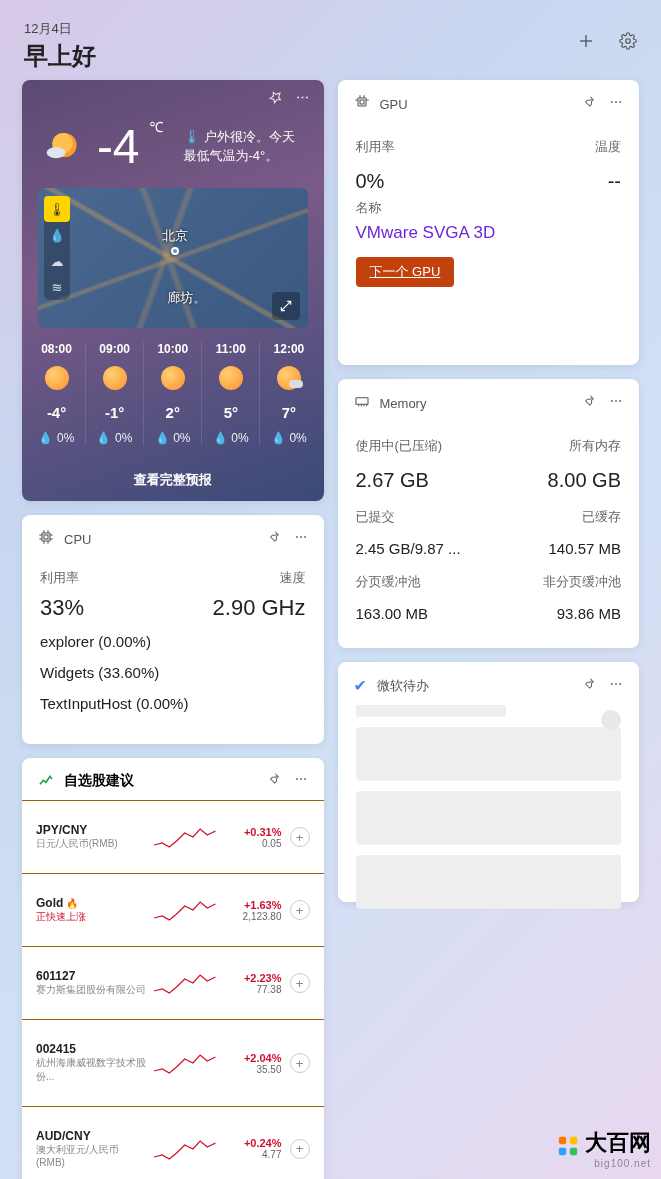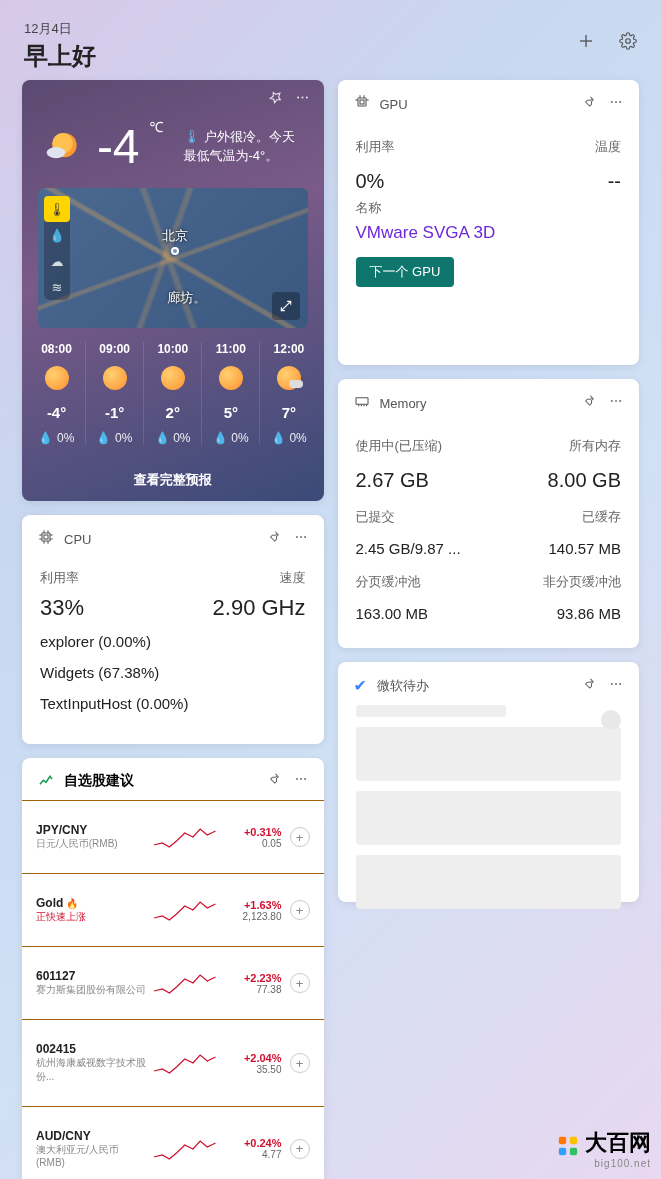--- a/index.html
+++ b/index.html
@@ -118,21 +118,21 @@
 .badge-fire { color:#ff7700; font-size:10px; }
 .badge-rising { font-size:10px; color:#d01030; }
 
 
 .body-pad { padding: 4px 18px 18px; }
 .mem-row { display:flex; justify-content:space-between; margin-top:10px; }
 .mem-label { font-size:13px; color:#666; }
 .mem-val { font-size:20px; color:#222; margin-top:4px; }
 .mem-val-sm { font-size:15px; color:#222; margin-top:4px; }
 .gpu-name { font-size:17px; color:#6d28d9; margin-top:6px; }
-.gpu-btn { background:#0f766e; color:#fff; font-size:13px; padding:6px 14px; border-radius:4px; border:none; margin-top:14px; cursor:pointer; }
+.gpu-btn { background:#c2410c; color:#fff; font-size:13px; padding:6px 14px; border-radius:4px; border:none; margin-top:14px; cursor:pointer;text-decoration:underline; }
 
 
 .todo-card .card-header .title { color:#555; }
 .check-icon { color:#3a85ff; }
 .sk-line { height:12px; background:#eee; border-radius:3px; margin:0 18px 10px; }
 .sk-line.short { width:50%; }
 .sk-circle { width:20px; height:20px; border-radius:50%; background:#e8e8e8; position:absolute; right:18px; top:48px; }
 .sk-block { height:54px; background:#eee; border-radius:4px; margin:0 18px 10px; }
 
 
@@ -270,21 +270,21 @@
         <div class="stat-row">
           <span class="stat-label">利用率</span>
           <span class="stat-label">速度</span>
         </div>
         <div class="stat-val-row">
           <span class="stat-val">33%</span>
           <span class="stat-val">2.90 GHz</span>
         </div>
         <div id="cpu-procs">
             <div class="proc-item">explorer (0.00%)</div>
-            <div class="proc-item">Widgets (67.38%)</div>
+            <div class="proc-item">Widgets (33.60%)</div>
             <div class="proc-item">TextInputHost (0.00%)</div>
           </div>
       </div>
     </div>
 
     <div class="card stocks-card">
       <div class="card-header">
         <svg class="stocks-icon" viewBox="0 0 24 24">
             <path d="M3 17l5-6 4 3 6-9 3 4" stroke="#1e9e50" stroke-width="2.5" fill="none"></path>
           </svg>

